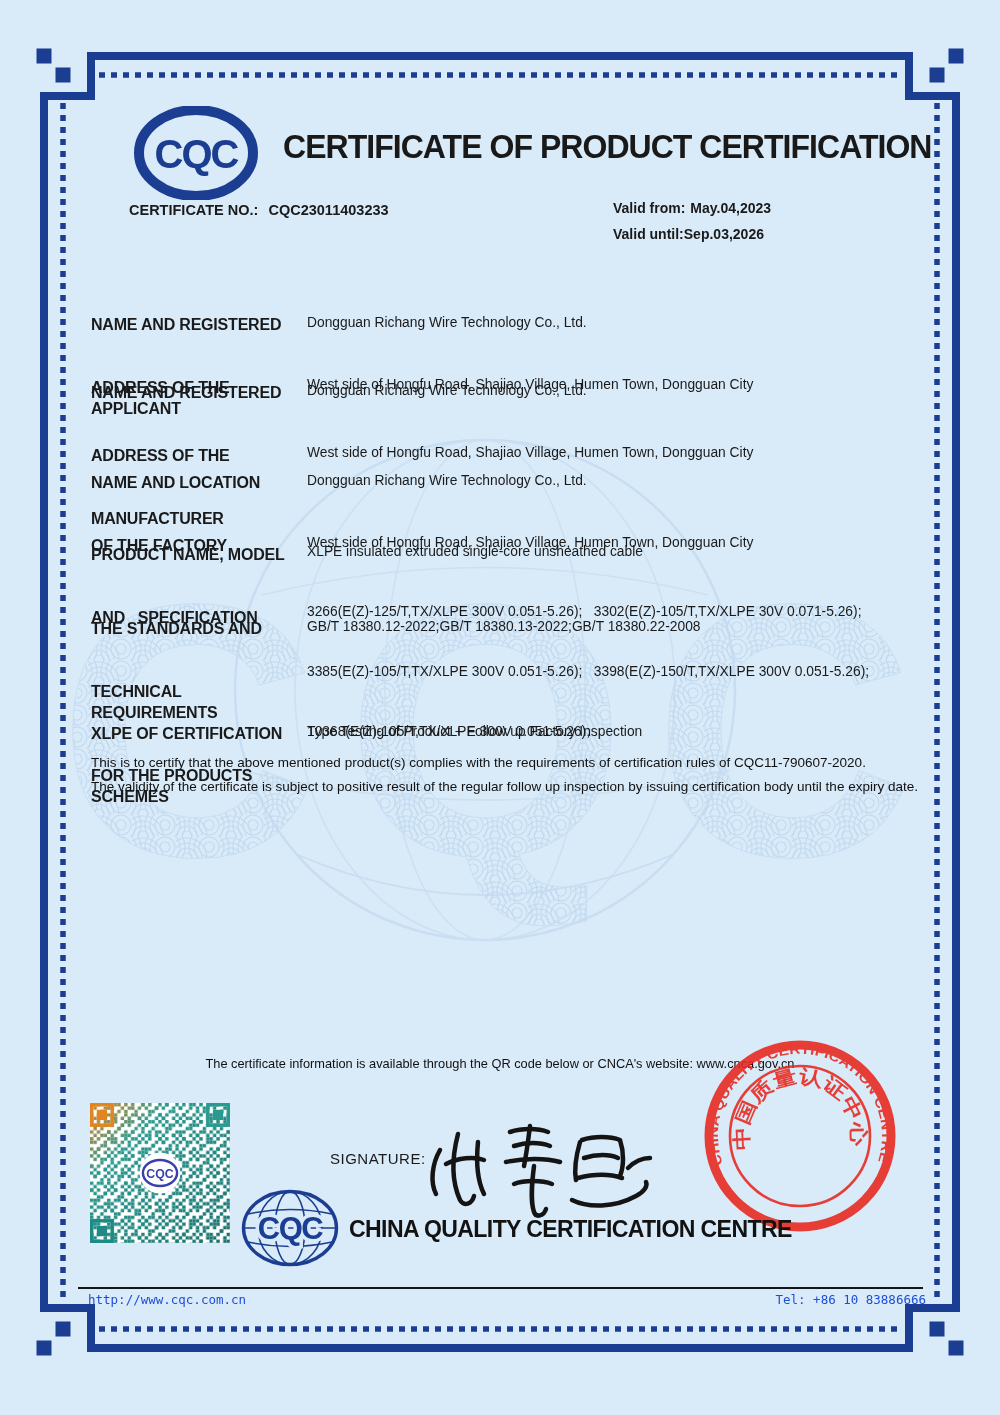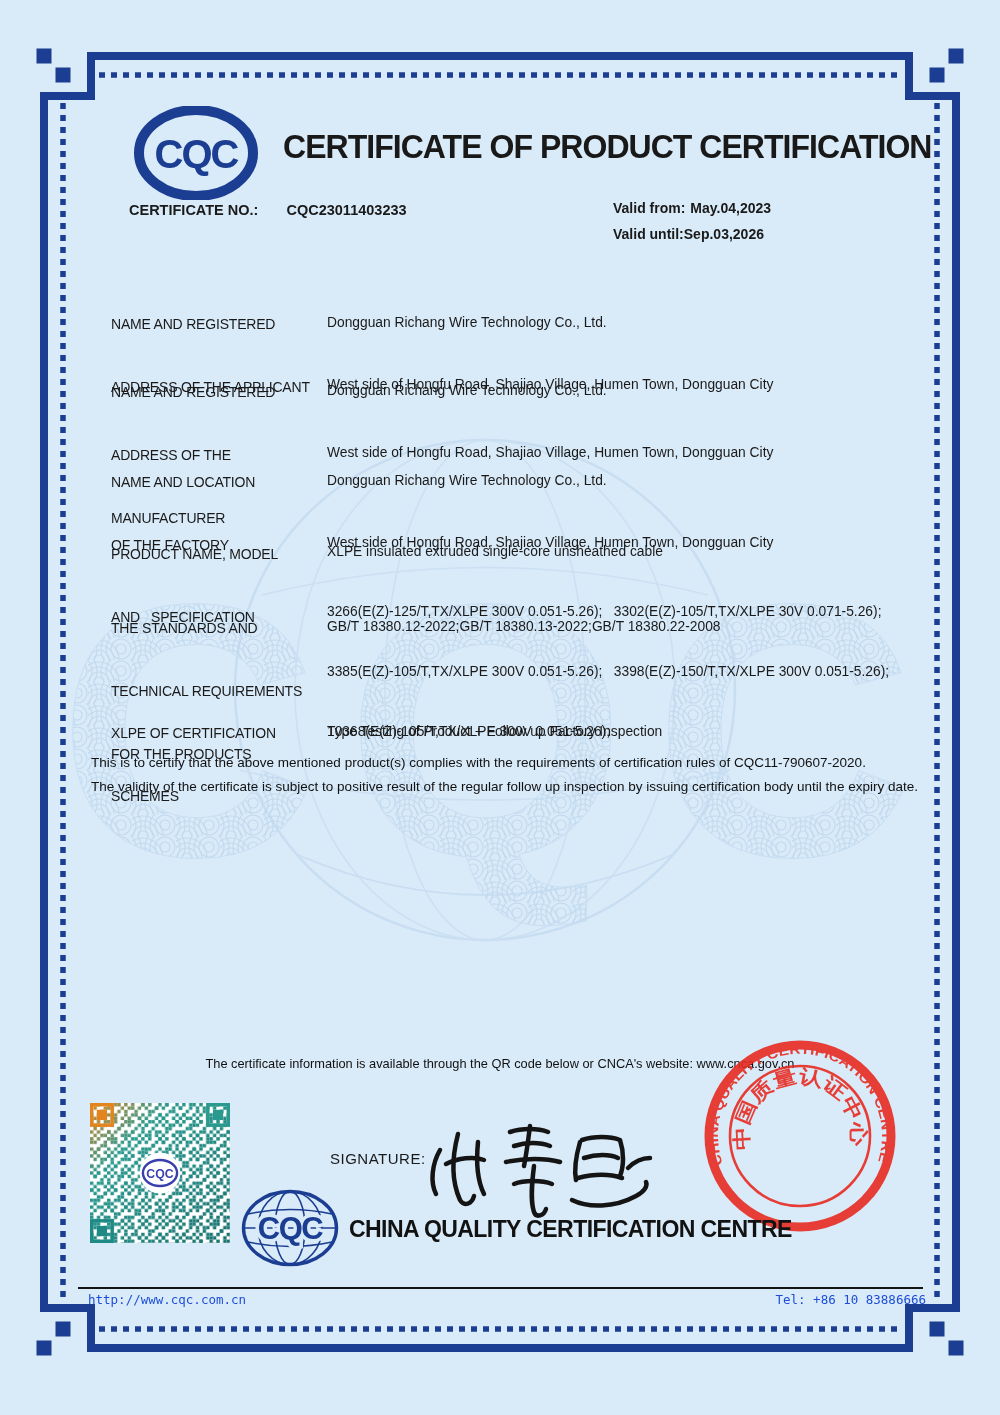--- a/index.html
+++ b/index.html
@@ -15,21 +15,21 @@
     left:283px;top:128px;font-size:33px;font-weight:bold;color:#191919;
     letter-spacing:-1px;transform:scaleX(.97);transform-origin:left top;white-space:nowrap;
   }
   .meta-row{left:129px;top:202px;font-size:14.5px;font-weight:bold;white-space:nowrap;}
   .valid{left:613px;font-size:14px;white-space:nowrap;}
   .valid b{font-weight:bold;}
   .valid .val{font-weight:600;margin-left:5px;}
   .valid .val0{font-weight:600;margin-left:0;}
   
   .section{position:absolute;left:91px;width:840px;display:flex;}
-  .flabel{width:216px;font-weight:normal;font-size:14px;line-height:21px;letter-spacing:-.2px;white-space:pre-wrap;margin-left:20px;}
+  .flabel{width:216px;font-weight:bold;font-size:16px;line-height:21px;letter-spacing:-.2px;white-space:pre-wrap;}
   .fvalue{flex:1;font-size:13.8px;line-height:20.5px;white-space:pre-wrap;}
   .certify{left:91px;width:820px;font-size:13.5px;color:#111;white-space:nowrap;}
   .qr-note{left:0;right:0;top:1056px;text-align:center;font-size:12.8px;color:#111;}
   .sig-label{left:330px;top:1150px;font-size:15px;font-weight:normal;letter-spacing:.5px;}
   .org-name{left:349px;top:1216px;font-size:23.5px;font-weight:bold;color:#121212;
     letter-spacing:-.6px;transform:scaleX(.98);transform-origin:left top;white-space:nowrap;}
   .footer-rule{left:78px;top:1287px;width:845px;height:2px;background:#141414;}
   .footer-row{
     left:0;right:0;top:1292px;display:flex;justify-content:space-between;
     padding:0 74px 0 88px;font-family:"DejaVu Sans Mono", monospace;
@@ -93,21 +93,21 @@
 
   <svg class="abs" style="left:133px;top:106px" width="126" height="94" viewBox="0 0 126 94">
     <ellipse cx="63" cy="47" rx="57" ry="43" fill="none" stroke="#1b3d92" stroke-width="10"></ellipse>
     <text x="63" y="62" text-anchor="middle" font-family="Liberation Sans, sans-serif" font-size="40" font-weight="bold" letter-spacing="-2" fill="#1b3d92">CQC</text>
   </svg>
 
   <div class="abs title">CERTIFICATE OF PRODUCT CERTIFICATION</div>
 
   <div class="abs meta-row">
     <span>CERTIFICATE NO.:</span>
-    <span style="margin-left:24px">CQC23011403233</span>
+    <span style="margin-left:6px">CQC23011403233</span>
   </div>
   <div class="abs valid" style="top:200px">
     <b>Valid from:</b><span class="val">May.04,2023</span>
   </div>
   <div class="abs valid" style="top:226px">
     <b>Valid until:</b><span class="val val0">Sep.03,2026</span>
   </div>
 
   <div class="section" style="top:272px">
     <div class="flabel">

